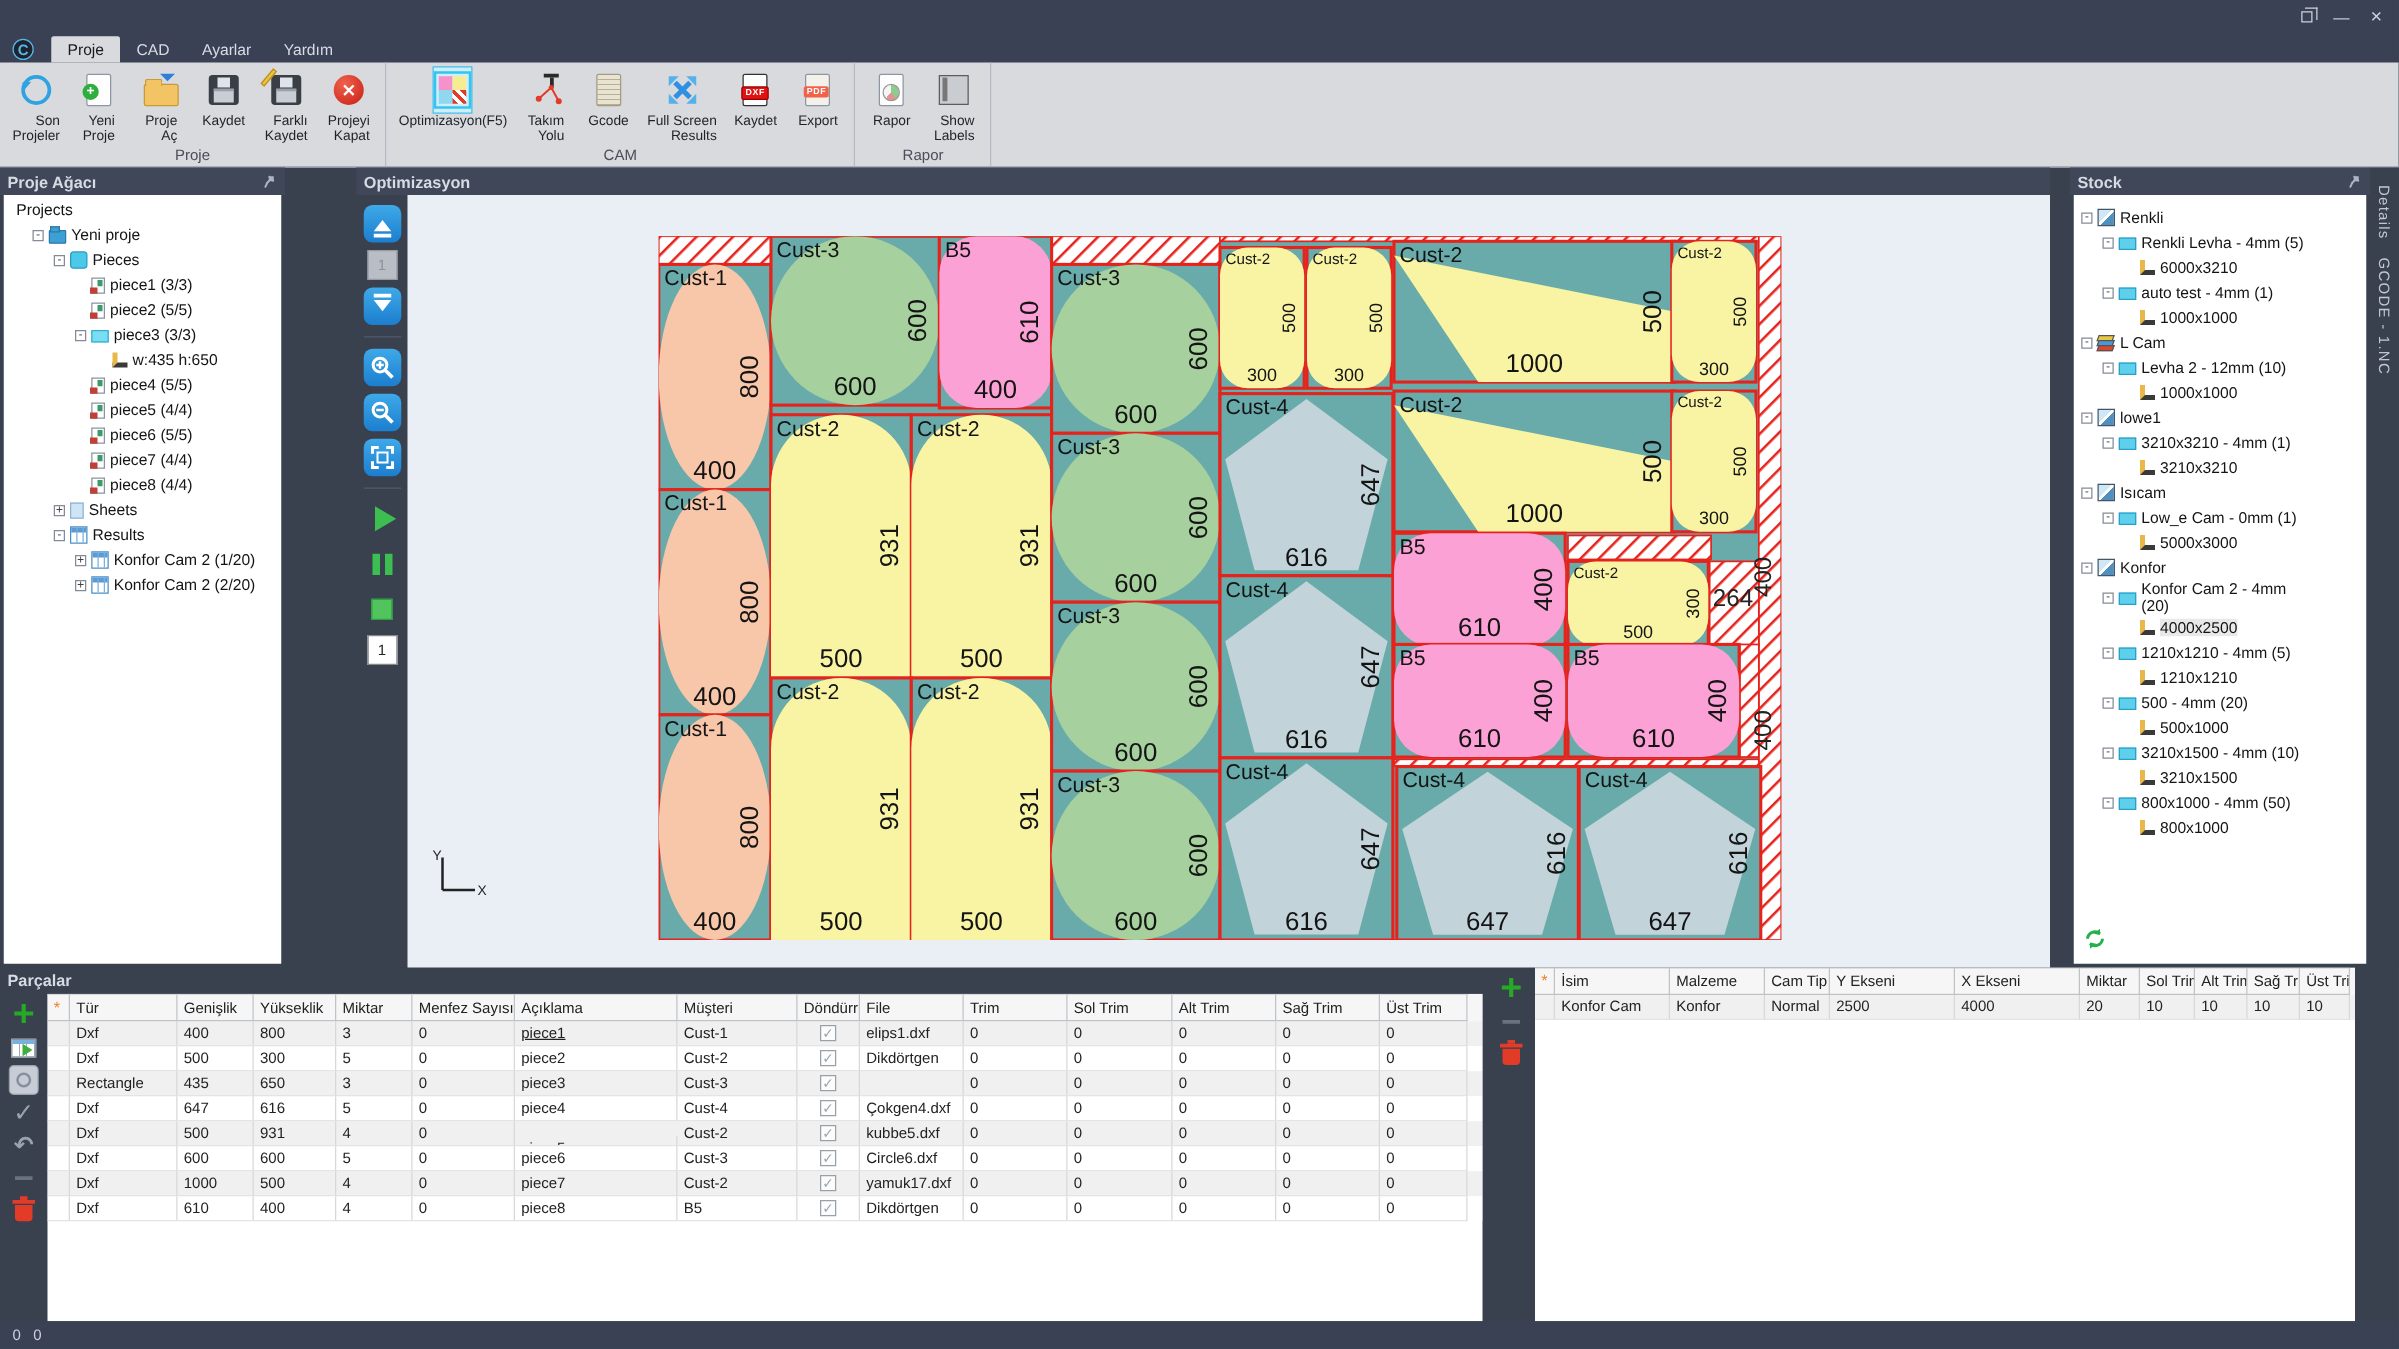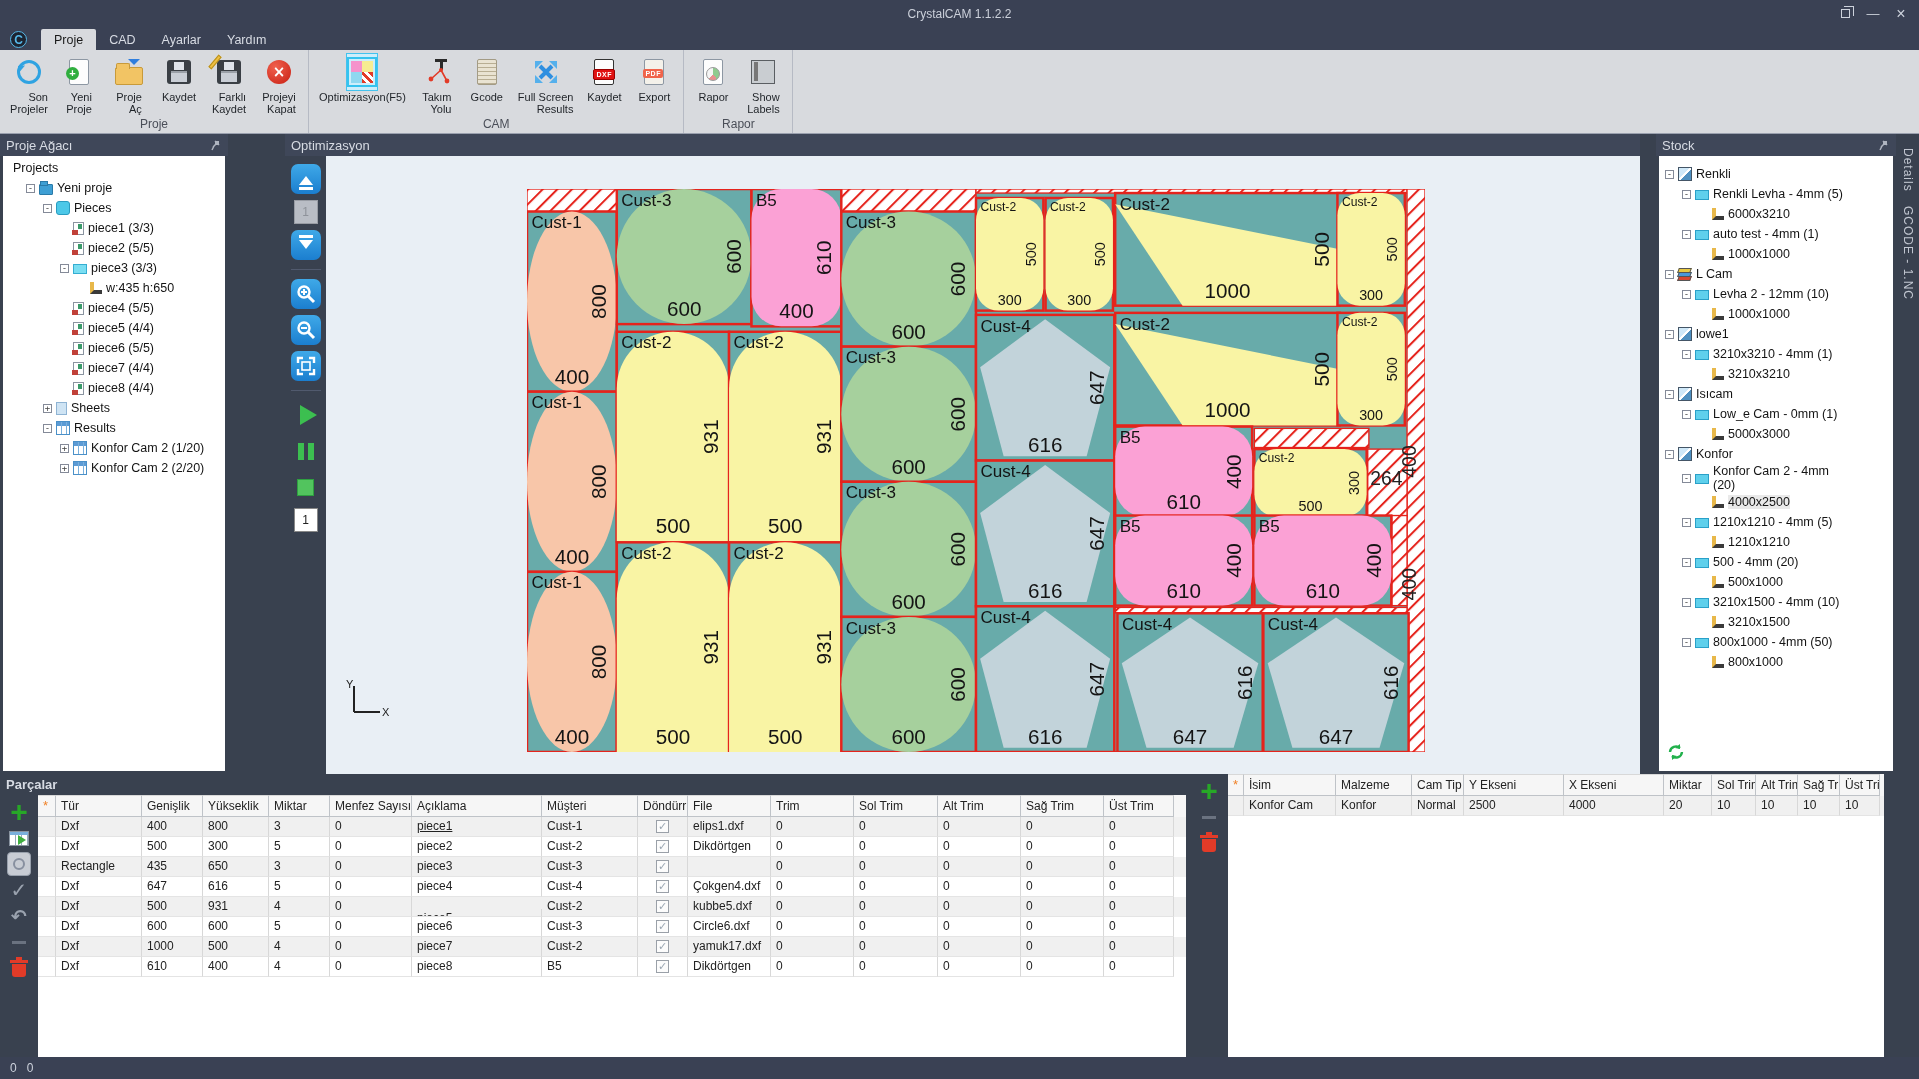--- a/index.html
+++ b/index.html
@@ -70,21 +70,21 @@
   .icon-labels { width:24px; height:24px; background:#c9cdd1; border:1px solid #5a5e62; padding:2px; }
   .icon-labels .mosaic { height:12px; background:
       repeating-linear-gradient(90deg,#e8d23a 0 4px,#6fb36a 4px 8px,#d87a3a 8px 12px); border:1px solid #777; }
   .icon-labels .lines { height:6px; margin-top:1px; background:#eee;
       background-image:repeating-linear-gradient(#0000 0 1px,#888 1px 2px); border:1px solid #777; }
 
   
   .main { height:640px; display:flex; }
   .panel { display:flex; flex-direction:column; }
   .phead { height:22px; display:flex; align-items:center; padding:0 6px; color:#d7dbe3;
-           font-size:13px; font-weight:normal; background:#3f4759; position:relative; }
+           font-size:13px; font-weight:bold; background:#3f4759; position:relative; }
   .pin { position:absolute; right:6px; top:5px; }
   .pcontent { background:#fff; flex:1; margin:0 3px 3px 3px; overflow:hidden; position:relative; }
 
   .left-col { width:285px; } .panel-left { width:228px; height:100%; }
   .stock-col { width:240px; margin-left:16px; }
   .tabstrip { width:23px; background:#39414f; display:flex; flex-direction:column; align-items:center; }
   .vtab { writing-mode:vertical-rl; color:#c2c7d1; font-size:12px; letter-spacing:1px; margin-top:14px; }
 
   
   .tree { font-size:12.5px; color:#141414; padding-top:2px; }
@@ -175,21 +175,20 @@
   .levhalar { flex:1; margin-left:2px; }
 
   
   .statusbar { height:22px; background:#3a4154; display:flex; align-items:center; color:#cdd2dc; font-size:12px; }
   .statusbar span { margin-left:10px; }
 </style>
 </head>
 <body>
 
 <div class="titlebar">
-  <div class="title-text">CrystalCAM 1.1.2.2</div>
   <div class="win-controls">
     <div class="win-btn">
         <span class="restore-glyph"></span>
       </div>
     <div class="win-btn">—</div>
     <div class="win-btn" style="font-size:16px">×</div>
   </div>
 </div>
 
 <div class="menurow">

